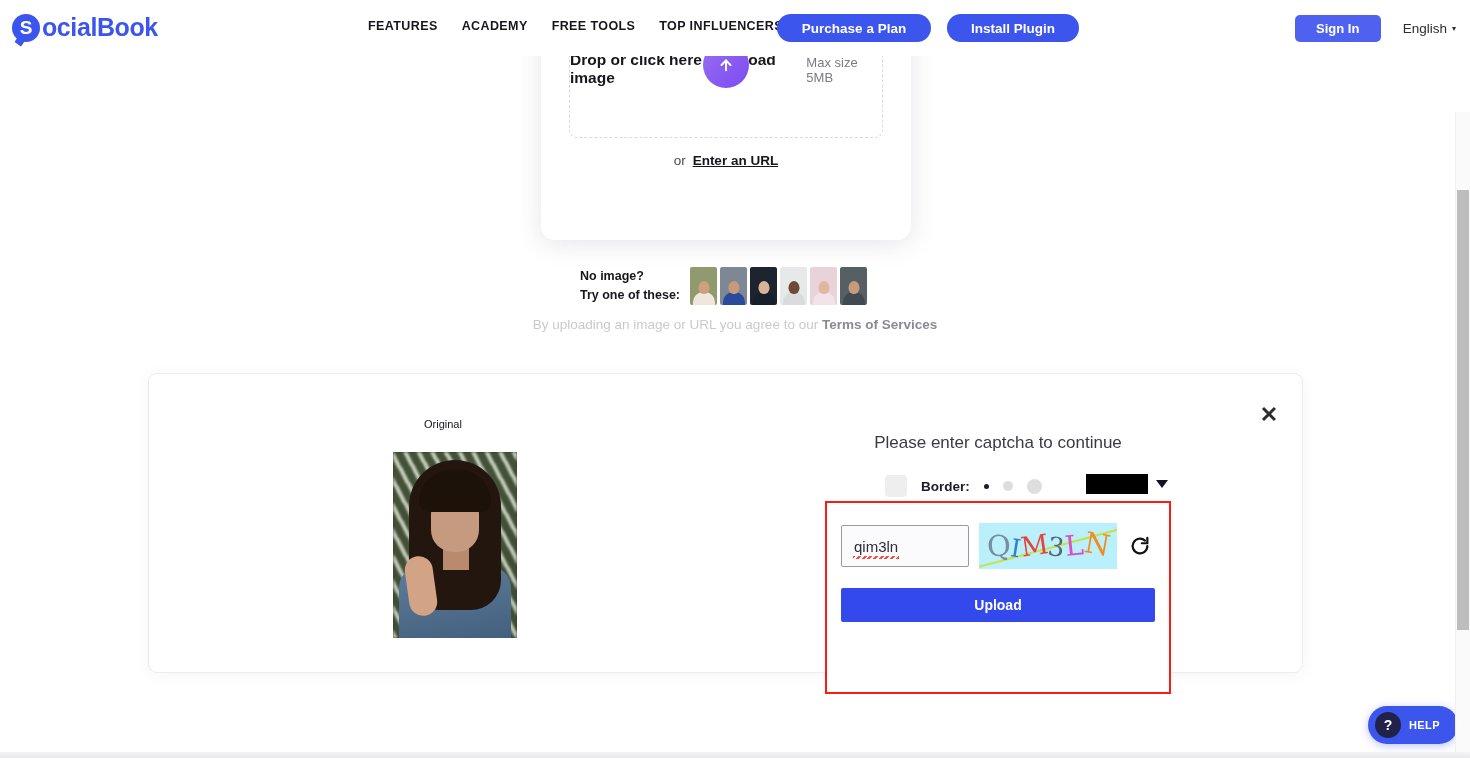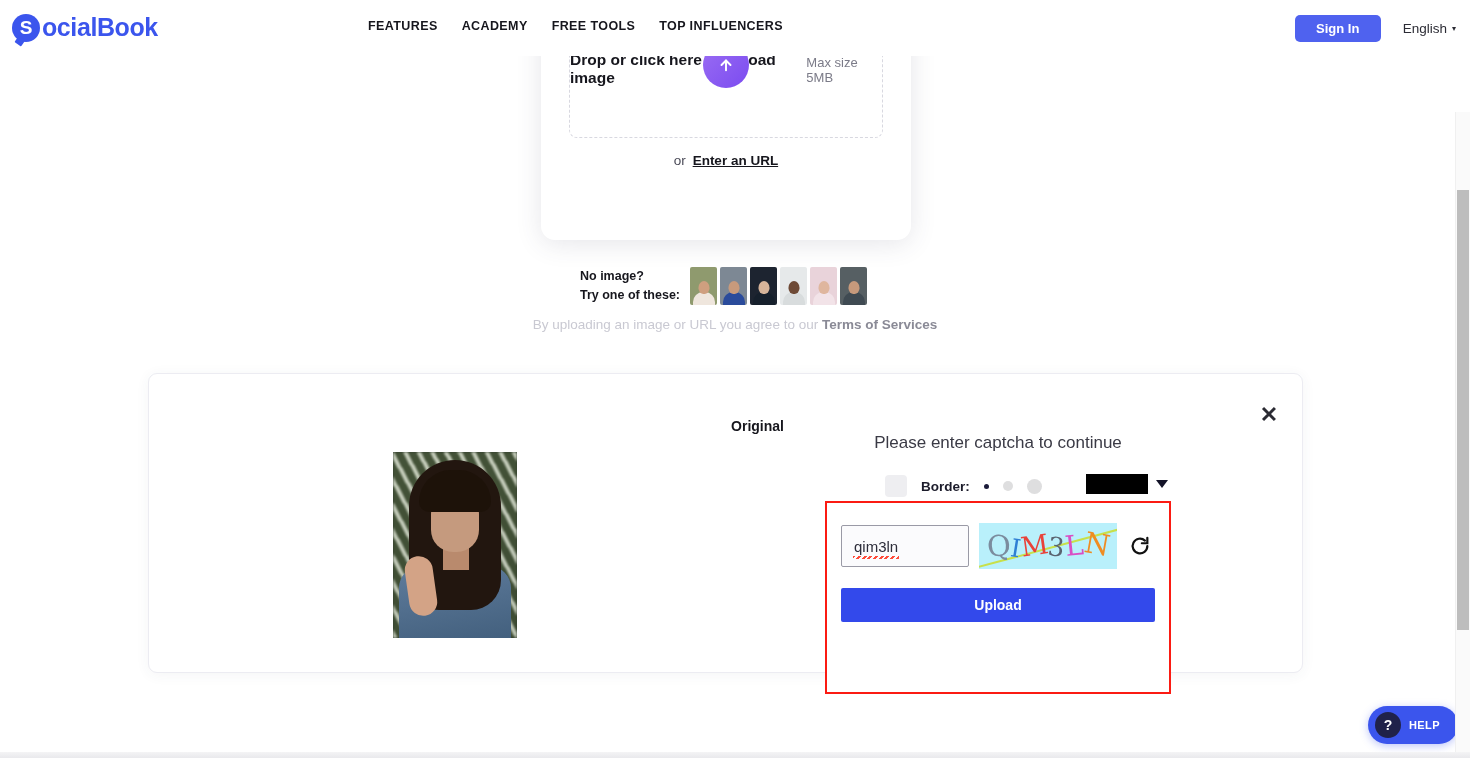--- a/index.html
+++ b/index.html
@@ -187,22 +187,22 @@
   .close-x {
     position: absolute; right: 20px; top: 28px;
     width: 26px; height: 26px;
     display: flex; align-items: center; justify-content: center;
     cursor: pointer; color: #2b2b33;
     font-size: 22px; font-weight: 700; line-height: 1;
     font-family: "Liberation Sans", sans-serif;
   }
   .orig-title {
     position: absolute; left: 275px; top: 44px;
-    width: 360px; text-align: right;
-    font-size: 14px; font-weight: 700; color: #16161d;
+    width: 360px; text-align: left;
+    font-size: 11px; font-weight: 400; color: #16161d;
   }
   .orig-photo {
     position: absolute; left: 244px; top: 78px;
     width: 124px; height: 186px;
     overflow: hidden;
     background: #2f3a2c;
   }
   .photo-bg {
     position: absolute; inset: 0;
     background:
@@ -396,20 +396,24 @@
     <span class="logo-text">ocialBook</span>
   </div>
 
   <nav class="nav">
     <span class="nav-item">FEATURES</span>
     <span class="nav-item">ACADEMY</span>
     <span class="nav-item">FREE TOOLS</span>
     <span class="nav-item">TOP INFLUENCERS</span>
   </nav>
 
+  <div class="nav-btns">
+    <button class="pill-btn btn-purchase">Purchase a Plan</button>
+    <button class="pill-btn btn-install">Install Plugin</button>
+  </div>
 
   <div class="header-right">
     <button class="btn-signin">Sign In</button>
     <span class="lang">
       <span>English</span>
       <span class="caret">▾</span>
     </span>
   </div>
 </div>
 

